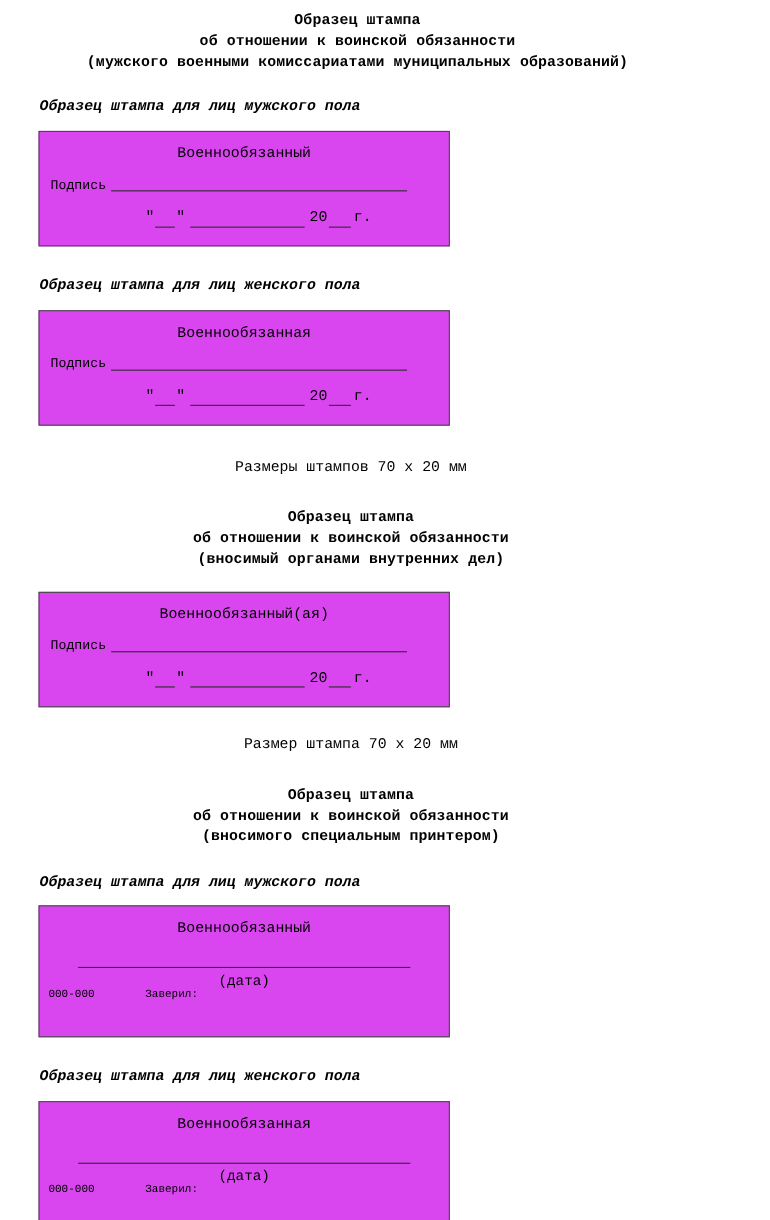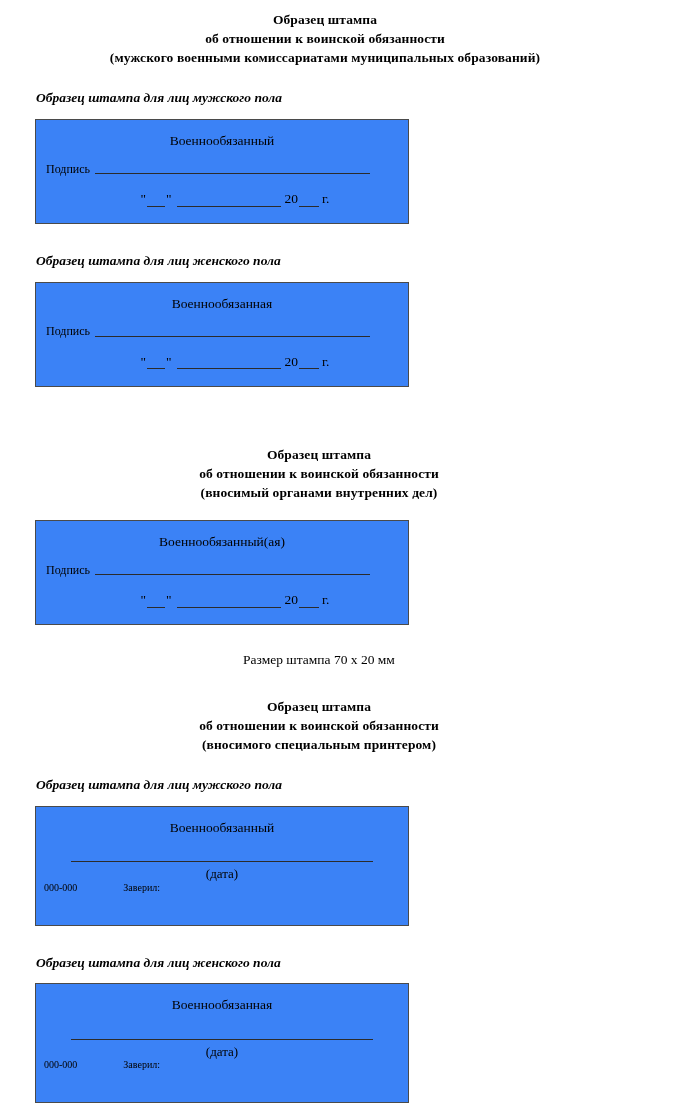--- a/index.html
+++ b/index.html
@@ -16,20 +16,21 @@
     color: #000000;
     overflow: hidden;
   }
 
   .page {
     width: 608px;
     height: 1109px;
     position: relative;
     box-sizing: border-box;
     padding: 0;
+    font-family: Liberation Mono, monospace;
   }
 
   
   .heading-block {
     text-align: center;
     font-weight: bold;
     font-size: 13.5px;
     line-height: 1.42;
     letter-spacing: 0.1px;
   }
@@ -60,21 +61,21 @@
     padding-left: 30px;
   }
 
   
   .stamp {
     position: relative;
     box-sizing: border-box;
     width: 374px;
     margin-left: 35px;
     border: 1.3px solid #4a4a4a;
-    background: #3b82f6;
+    background: #d946ef;
     font-size: 13.5px;
   }
   .stamp-a { height: 105px; }
   .stamp-b { height: 120px; }
 
   .stamp-title {
     text-align: center;
     padding-top: 14px;
     font-size: 13.5px;
     line-height: 1.1;
@@ -228,20 +229,21 @@
       <span class="date-q">"</span>
       <span class="month-blank"></span>
       <span>20</span>
       <span class="year-blank"></span>
       <span>г.</span>
     </div>
   </div>
 
   <div class="gap-box-note"></div>
 
+  <div class="note">Размеры штампов 70 x 20 мм</div>
 
   <div class="gap-note-head"></div>
 
   <div class="heading-block heading-main-2">
     <span class="hline">Образец штампа</span>
     <span class="hline">об отношении к воинской обязанности</span>
     <span class="hline">(вносимый органами внутренних дел)</span>
   </div>
 
   <div class="gap-head-box"></div>

